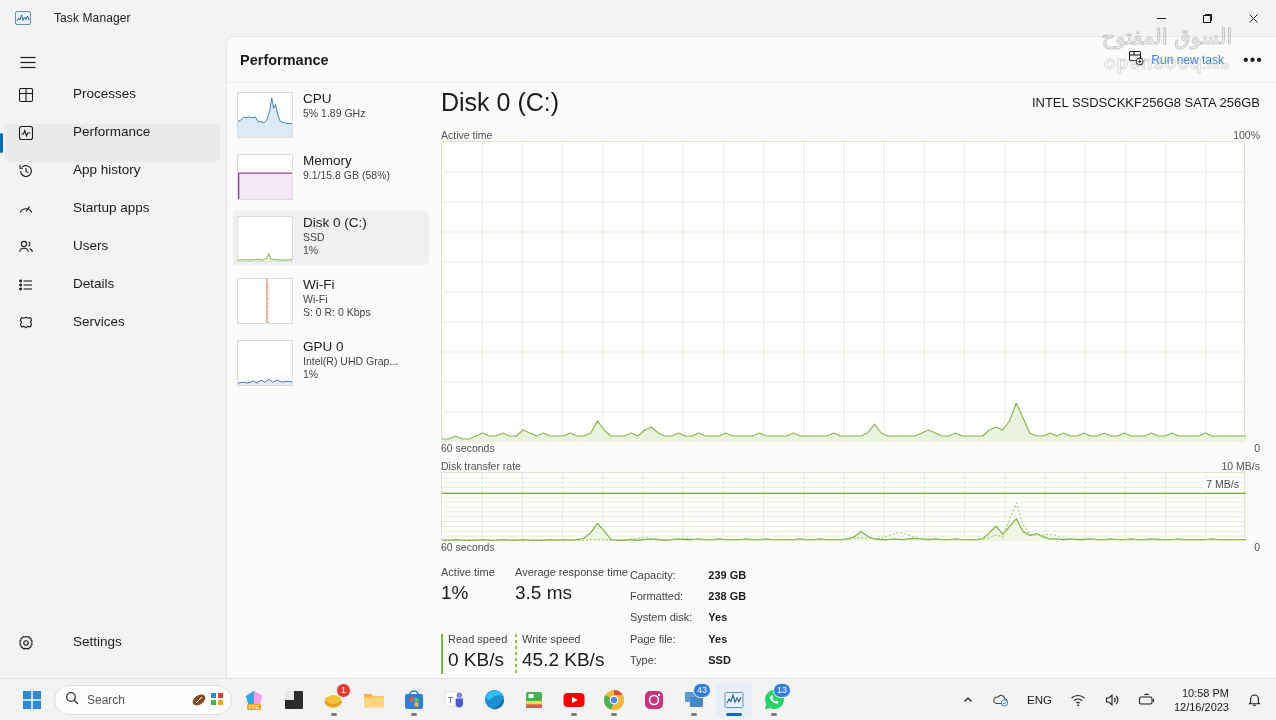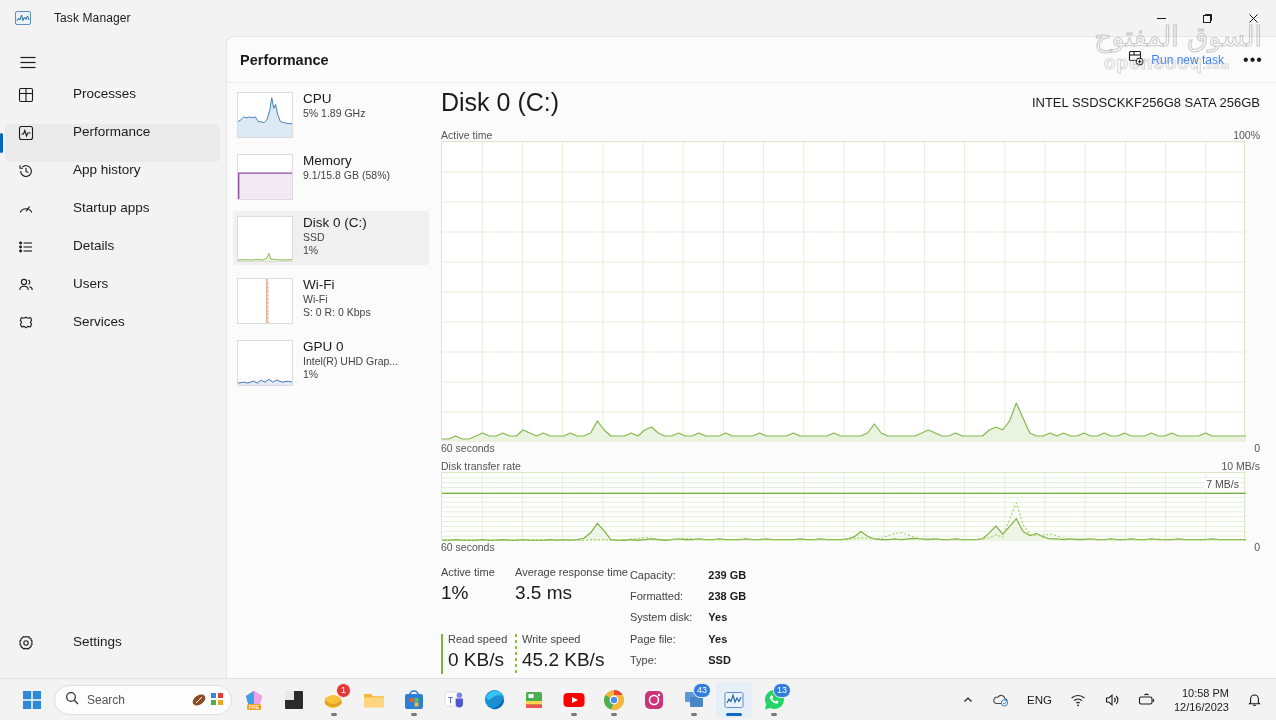--- a/index.html
+++ b/index.html
@@ -133,21 +133,21 @@
   .infotable tr td { padding: 0 0 2px 0; line-height: 16.5px; vertical-align: top; }
   .infotable td.k { padding-right: 14px; white-space: nowrap; }
   .infotable td.v { color: #1b1b1b; font-weight: bold; }
 
   
   .watermark {
     position: absolute; right: 14px; top: 22px; width: 190px; height: 54px;
     pointer-events: none; opacity: .5;
   }
   .wm-ar {
-    font-size: 27px; color: transparent; 
+    font-size: 21px; color: transparent; text-align: center;
     -webkit-text-stroke: 1.1px #9a9a9a; font-family: "DejaVu Sans", sans-serif;
     line-height: 30px; direction: rtl;
   }
   .wm-en {
     font-size: 19px; color: transparent; text-align: center; letter-spacing: 1px;
     -webkit-text-stroke: 1px #b4b4b4; line-height: 22px; font-weight: bold;
   }
   .wm-en small { font-size: 10px; -webkit-text-stroke: .7px #b4b4b4; }
 
   
@@ -278,46 +278,46 @@
       </div>
 
       <div class="navitem">
         <span class="navicon">
           <svg width="16" height="16" viewBox="0 0 16 16" fill="none" stroke="#1b1b1b" stroke-width="1.1">
             <path d="M2.2 11.5a6.4 6.4 0 0 1 11.6 0"></path>
             <line x1="8" y1="10.4" x2="11.6" y2="5.6"></line>
           </svg>
         </span>
         <span class="navlabel">Startup apps</span>
+      </div>
+
+      <div class="navitem">
+        <span class="navicon">
+          <svg width="16" height="16" viewBox="0 0 16 16" fill="none" stroke="#1b1b1b" stroke-width="1.1">
+            <circle cx="6" cy="5" r="2.6"></circle>
+            <path d="M1.8 13c0-2.3 1.9-3.7 4.2-3.7s4.2 1.4 4.2 3.7"></path>
+            <path d="M10.4 3.1a2.4 2.4 0 0 1 0 4.4"></path>
+            <path d="M11.4 9.7c1.7.3 2.9 1.5 2.9 3.3"></path>
+          </svg>
+        </span>
+        <span class="navlabel">Users</span>
       </div>
 
       <div class="navitem">
         <span class="navicon">
           <svg width="16" height="16" viewBox="0 0 16 16" fill="none" stroke="#1b1b1b" stroke-width="1.1">
             <circle cx="2.6" cy="4" r=".9" fill="#1b1b1b"></circle>
               <line x1="5.5" y1="4" x2="14" y2="4"></line>
             <circle cx="2.6" cy="8" r=".9" fill="#1b1b1b"></circle>
               <line x1="5.5" y1="8" x2="14" y2="8"></line>
             <circle cx="2.6" cy="12" r=".9" fill="#1b1b1b"></circle>
               <line x1="5.5" y1="12" x2="14" y2="12"></line>
           </svg>
         </span>
         <span class="navlabel">Details</span>
-      </div>
-
-      <div class="navitem">
-        <span class="navicon">
-          <svg width="16" height="16" viewBox="0 0 16 16" fill="none" stroke="#1b1b1b" stroke-width="1.1">
-            <circle cx="6" cy="5" r="2.6"></circle>
-            <path d="M1.8 13c0-2.3 1.9-3.7 4.2-3.7s4.2 1.4 4.2 3.7"></path>
-            <path d="M10.4 3.1a2.4 2.4 0 0 1 0 4.4"></path>
-            <path d="M11.4 9.7c1.7.3 2.9 1.5 2.9 3.3"></path>
-          </svg>
-        </span>
-        <span class="navlabel">Users</span>
       </div>
 
       <div class="navitem">
         <span class="navicon">
           <svg width="16" height="16" viewBox="0 0 16 16" fill="none" stroke="#1b1b1b" stroke-width="1.1">
             <path d="M8 2.2 10 3.2 12.6 2.6 13.6 5.1 12.4 7.2 13.6 9.3 12.4 11.8 9.9 11.4 8 12.9 6.1 11.4 3.6 11.8 2.4 9.3 3.6 7.2 2.4 5.1 3.4 2.6 6 3.2Z"></path>
           </svg>
         </span>
         <span class="navlabel">Services</span>
       </div>

